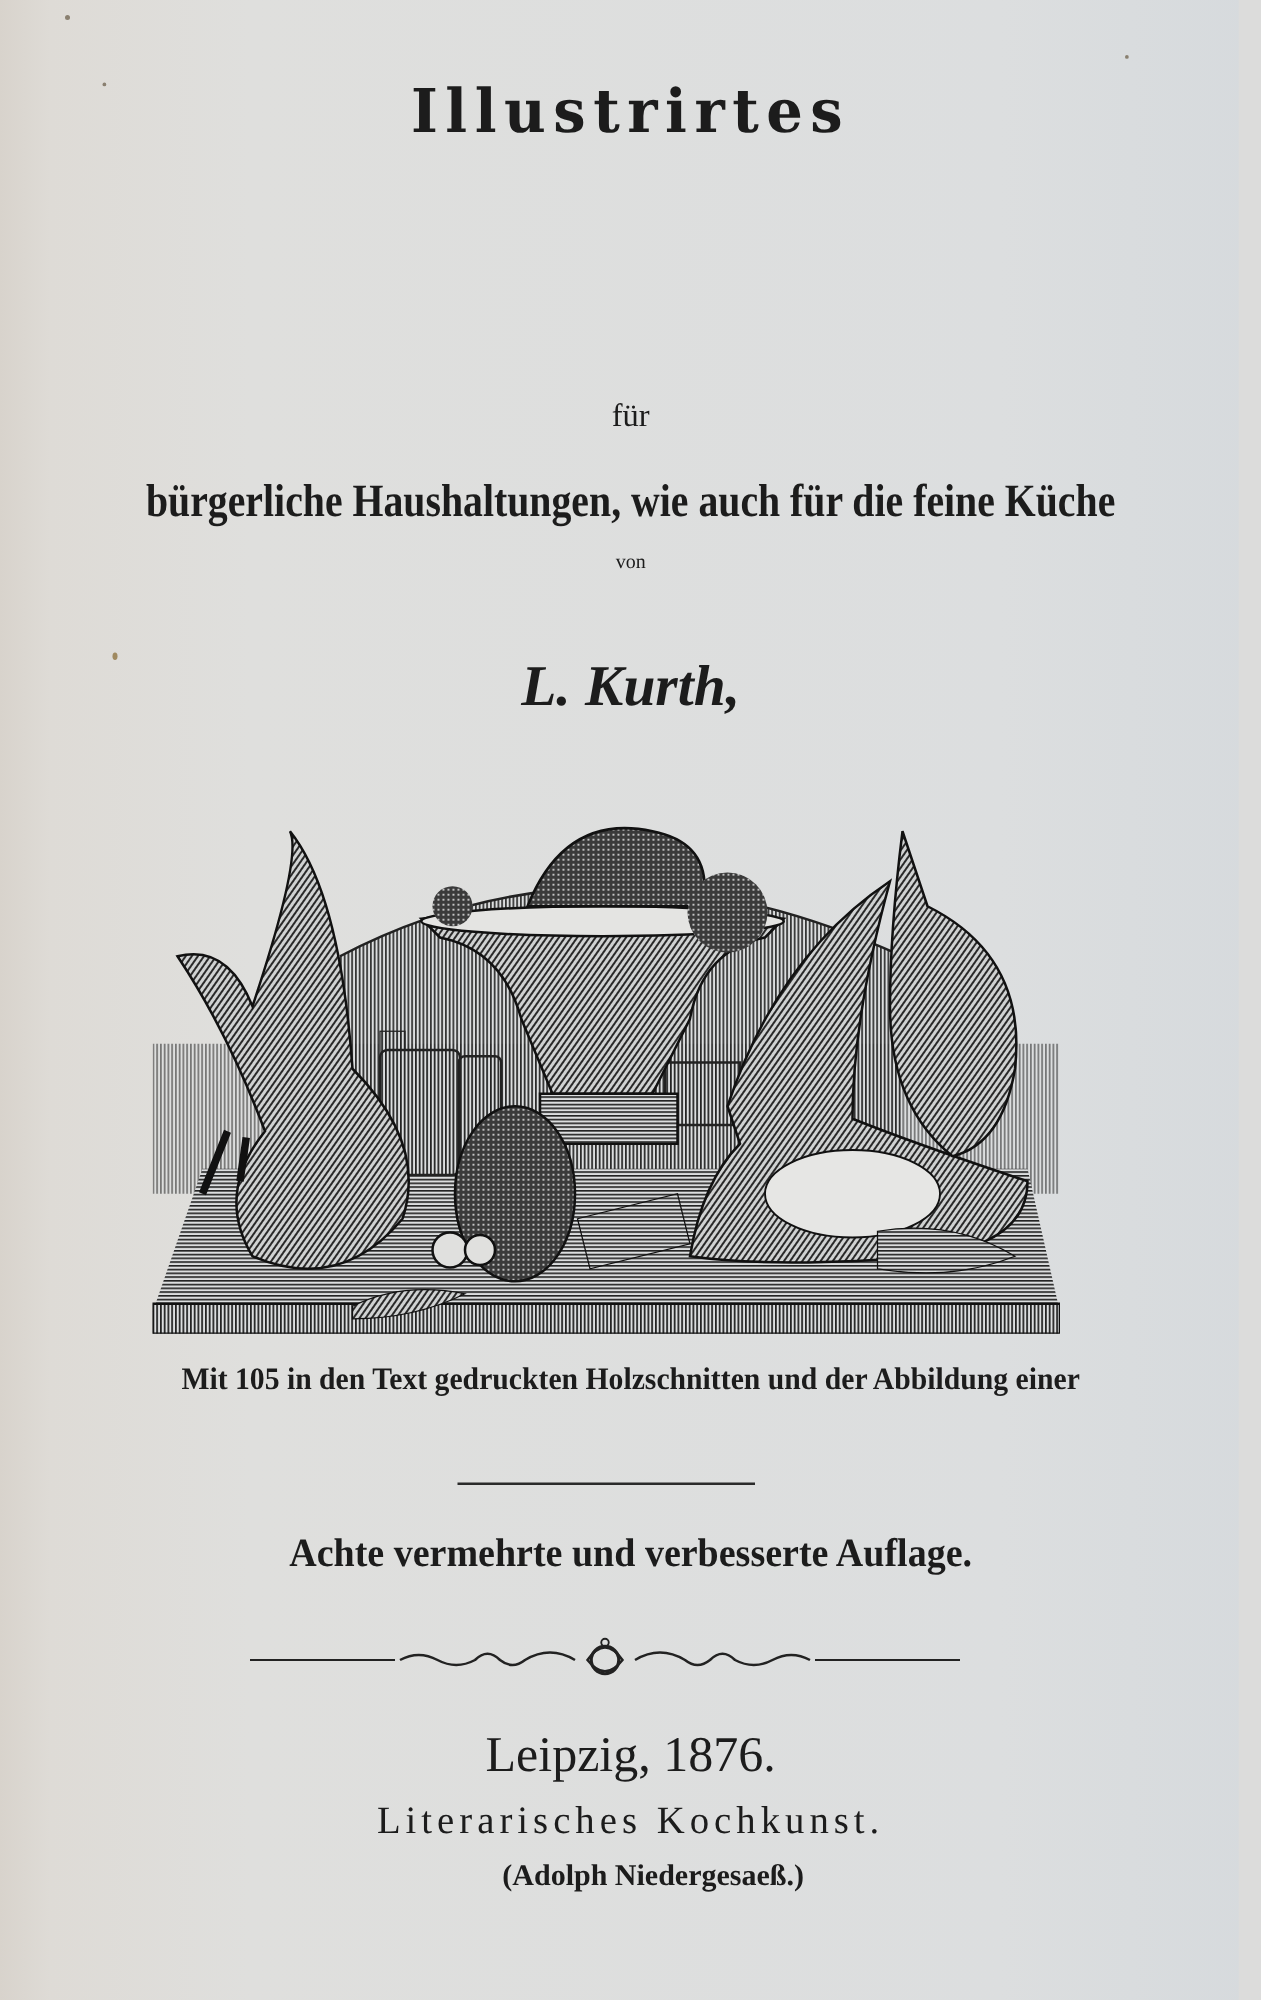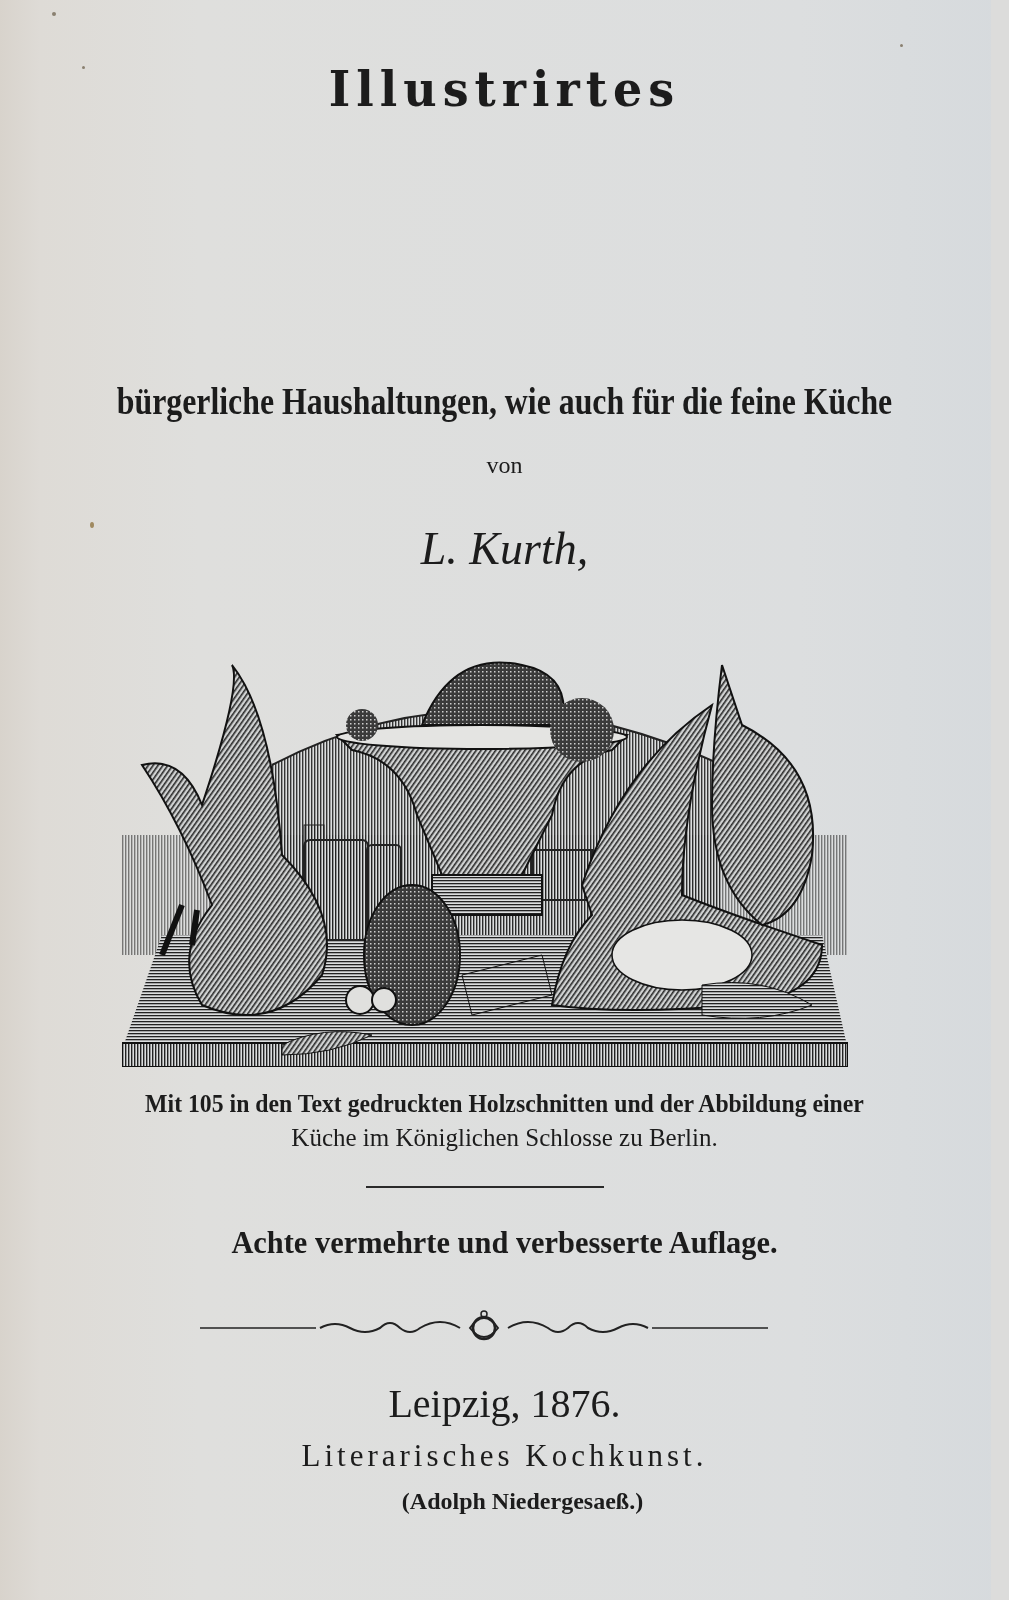--- a/index.html
+++ b/index.html
@@ -21,22 +21,22 @@
       top: 150px; font-size: 118px; letter-spacing: 28px; font-weight: bold;
       color: #f0f0ee;
       text-shadow:
         3px 3px 0 #111, 4px 4px 0 #111, 5px 5px 0 #111, 6px 6px 0 #111,
         -1px -1px 0 #111, 1px -1px 0 #111, -1px 1px 0 #111, 1px 1px 0 #111;
       background: repeating-linear-gradient(0deg, #111 0 3px, transparent 3px 6px);
       -webkit-background-clip: text; background-clip: text;
     }
     .t-fuer { top: 318px; font-size: 26px; font-family: "Liberation Serif", serif; }
     .t-sub { top: 380px; font-size: 37px; font-family: "Liberation Serif", serif; font-weight: bold; letter-spacing: 0px; transform: scaleX(0.86); }
-    .t-von { top: 452px; font-size: 24px; font-family: "Liberation Serif", serif; }
-    .t-author { top: 522px; font-size: 46px; font-family: "Liberation Serif", serif; font-weight: normal; font-style: italic; }
+    .t-von { top: 441px; font-size: 16px; font-family: "Liberation Serif", serif; }
+    .t-author { top: 522px; font-size: 46px; font-family: "Liberation Serif", serif; font-weight: bold; font-style: italic; }
     .t-role { top: 585px; font-size: 26px; font-family: "Liberation Serif", serif; }
 
     .illustration {
       position: absolute; left: 122px; top: 655px; width: 726px; height: 412px;
     }
     .t-caption1 { top: 1090px; font-size: 25px; font-family: "Liberation Serif", serif; font-weight: bold; transform: scaleX(0.95); }
     .t-caption2 { top: 1124px; font-size: 25px; font-family: "Liberation Serif", serif; }
     .rule-short { position: absolute; left: 366px; top: 1186px; width: 238px; height: 2px; background: #2a2a2a; }
     .t-edition { top: 1224px; font-size: 32px; font-family: "Liberation Serif", serif; font-weight: bold; transform: scaleX(0.95); }
     .ornament { position: absolute; left: 200px; top: 1306px; width: 568px; height: 40px; }
@@ -49,20 +49,21 @@
 <body>
 
 <div class="page">
 
   <div class="speck" style="left:52px;top:12px;width:4px;height:4px;"></div>
   <div class="speck" style="left:82px;top:66px;width:3px;height:3px;"></div>
   <div class="speck" style="left:90px;top:522px;width:4px;height:6px;background:#a08a60;"></div>
   <div class="speck" style="left:900px;top:44px;width:3px;height:3px;"></div>
 
   <div class="line frak t-illustrirtes">Illustrirtes</div>
+  <div class="line t-fuer">für</div>
   <div class="line t-sub">bürgerliche Haushaltungen, wie auch für die feine Küche</div>
   <div class="line t-von">von</div>
   <div class="line t-author">L. Kurth,</div>
 
   <svg class="illustration" viewBox="0 0 726 412">
     <defs>
       <pattern id="hatchV" width="3" height="3" patternUnits="userSpaceOnUse">
         <rect width="3" height="3" fill="#dcdedf"></rect>
         <rect width="1.4" height="3" fill="#222"></rect>
       </pattern>
@@ -101,21 +102,20 @@
     <circle cx="262" cy="345" r="12" fill="#e0e0de" stroke="#111" stroke-width="2"></circle>
     <path d="M340 320 L 420 300 L 430 340 L 350 360 Z" fill="url(#hatchH)" stroke="#111"></path>
     <path d="M460 230 Q 500 110 590 50 Q 560 160 560 240 Q 610 260 700 290 Q 700 340 620 350 Q 500 360 430 350 Q 440 290 470 260 Z" fill="url(#hatchD)" stroke="#111" stroke-width="2"></path>
     <ellipse cx="560" cy="300" rx="70" ry="35" fill="#e6e6e4" stroke="#111" stroke-width="1.5"></ellipse>
     <path d="M600 10 L 620 70 Q 700 110 690 200 Q 680 260 640 270 Q 590 230 590 150 Q 590 90 600 10 Z" fill="url(#hatchD)" stroke="#111" stroke-width="2"></path>
     <path d="M580 330 Q 640 320 690 350 Q 640 370 580 360 Z" fill="url(#hatchH)" stroke="#111"></path>
     <path d="M160 390 Q 200 370 250 380 Q 210 400 160 400 Z" fill="url(#hatchD)" stroke="#111"></path>
   </svg>
 
   <div class="line t-caption1">Mit 105 in den Text gedruckten Holzschnitten und der Abbildung einer</div>
-  <div class="line t-caption2">Küche im Königlichen Schlosse zu Berlin.</div>
 
   <div class="rule-short"></div>
 
   <div class="line t-edition">Achte vermehrte und verbesserte Auflage.</div>
 
   <svg class="ornament" viewBox="0 0 568 40">
     <line x1="0" y1="22" x2="116" y2="22" stroke="#222" stroke-width="1.5"></line>
     <line x1="452" y1="22" x2="568" y2="22" stroke="#222" stroke-width="1.5"></line>
     <path d="M120 22 Q 135 14 150 22 Q 165 30 180 22 Q 190 12 200 22 Q 210 30 220 22 Q 240 10 260 22" fill="none" stroke="#222" stroke-width="2"></path>
     <path d="M448 22 Q 433 14 418 22 Q 403 30 388 22 Q 378 12 368 22 Q 358 30 348 22 Q 328 10 308 22" fill="none" stroke="#222" stroke-width="2"></path>

